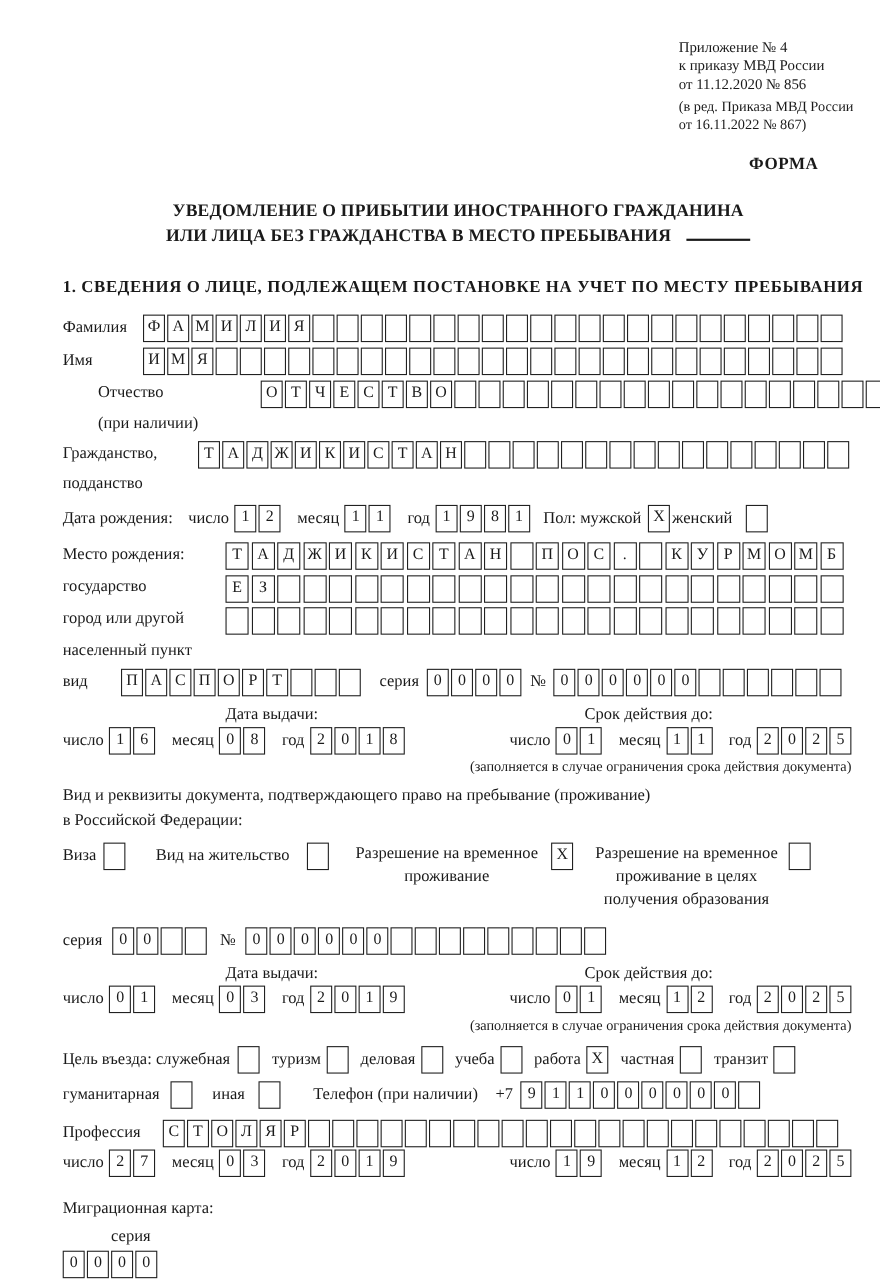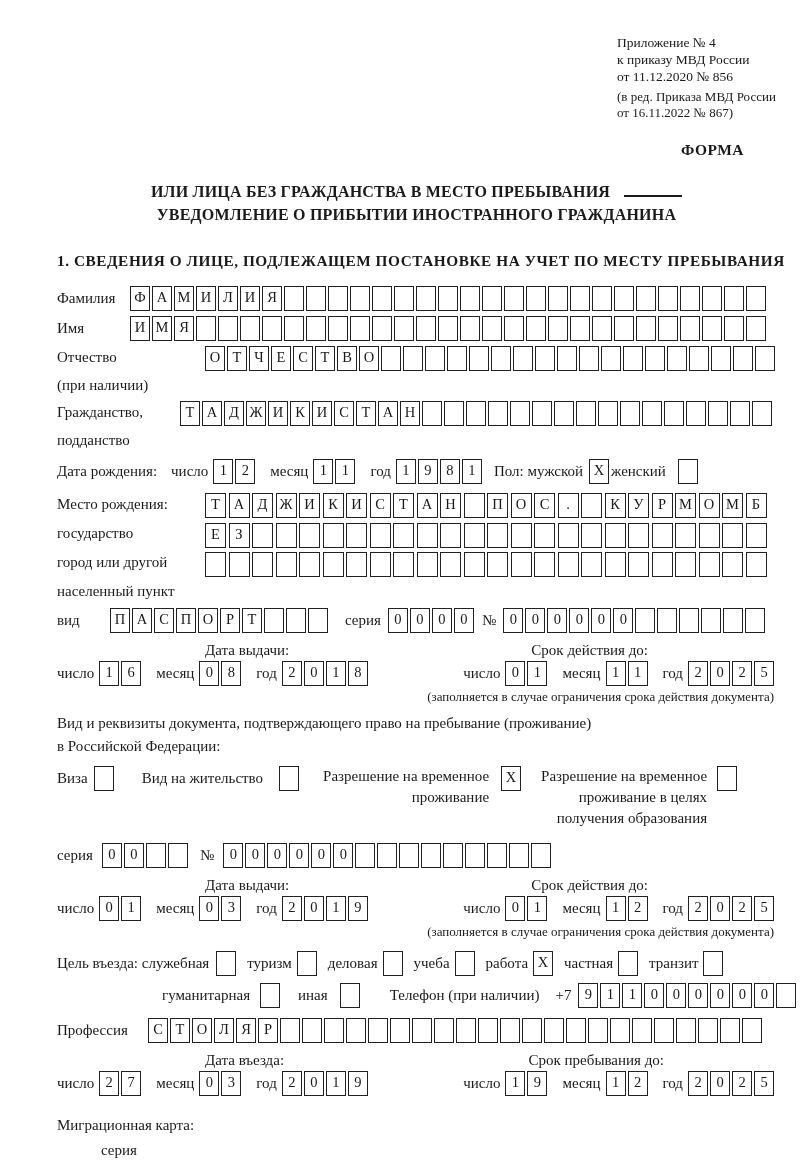--- a/index.html
+++ b/index.html
@@ -29,21 +29,21 @@
   .cell{
     box-sizing:border-box;flex:none;display:inline-block;
     width:20px;height:25px;margin-right:2px;
     border:1.6px solid #212121;
     text-align:center;font-size:14.5px;line-height:21px;
     background:#fff;
   }
   .wide .cell{width:21px;margin-right:2.5px;}
 
   .w-surname{width:73px;}
-  .w-patron{width:148px;}
+  .w-patron{width:148px;margin-left:32px;}
   .w-citizen{width:123px;}
   .w-birthplace{width:148px;}
   .w-prof{width:91px;}
 
   
   .dg{display:flex;align-items:flex-end;flex:none;}
   .dg .dw{margin:0 5px 0 13px;line-height:25px;}
   .dg .dw.first{margin-left:0;}
   .dg-right{margin-left:auto;margin-right:0;}
   .hdrrow{margin-top:9px;}
@@ -51,26 +51,26 @@
   .h-issue{margin-left:148px;}
   .h-valid{margin-left:auto;margin-right:128px;}
   .noterow{justify-content:flex-end;font-size:13px;margin-top:3px;margin-right:2px;line-height:15px;}
 
   .center-bold{ text-align:center;font-weight:bold;margin-top:10px;font-size:14.8px;}
 
   
   .opt{display:flex;align-items:flex-start;flex:none;}
   .opt .olbl{line-height:25px;}
   .opt .cell{margin-left:6px;}
-  .opt-stack{text-align:right;line-height:21px;}
+  .opt-stack{text-align:center;line-height:21px;}
   .cbrow{margin-top:8px;}
   .purpose-row{margin-top:12px;}
   .purpose-row .opt{margin-right:9px;}
   .purpose-row .opt .cell{margin-left:5px;}
-  .purpose2-row{margin-top:7px;margin-left:105px;align-items:flex-end;}
+  .purpose2-row{margin-top:7px;align-items:flex-end;}
   .phone-prefix{margin:0 7px 0 16px;line-height:25px;}
 
   .para{line-height:23px;margin-top:8px;}
   .gap-top{margin-top:10px;}
   .stack-rows .cells{margin-top:0;}
   .stack-rows .rowline{display:flex;margin-bottom:4.5px;}
 </style>
 </head>
 <body>
 
@@ -82,22 +82,22 @@
     <div>от 11.12.2020 № 856</div>
   </div>
   <div class="annex-note">
     <div>(в ред. Приказа МВД России</div>
     <div>от 16.11.2022 № 867)</div>
   </div>
 
   <div class="form-marker">ФОРМА</div>
 
   <div class="title">
+    <div>УВЕДОМЛЕНИЕ О ПРИБЫТИИ ИНОСТРАННОГО ГРАЖДАНИНА</div>
     <div><span>ИЛИ ЛИЦА БЕЗ ГРАЖДАНСТВА В МЕСТО ПРЕБЫВАНИЯ</span><span class="blank-line"></span></div>
-    <div>УВЕДОМЛЕНИЕ О ПРИБЫТИИ ИНОСТРАННОГО ГРАЖДАНИНА</div>
   </div>
 
   <div class="section-heading">1. СВЕДЕНИЯ О ЛИЦЕ, ПОДЛЕЖАЩЕМ ПОСТАНОВКЕ НА УЧЕТ ПО МЕСТУ ПРЕБЫВАНИЯ</div>
 
   <div class="row" style="margin-top:16px;">
     <span class="lbl w-surname">Фамилия</span>
     <span class="cells">
         <span class="cell">Ф</span>
         <span class="cell">А</span>
         <span class="cell">М</span>
@@ -639,24 +639,20 @@
         <span class="cell"></span>
         <span class="cell"></span>
         <span class="cell"></span>
         <span class="cell"></span>
         <span class="cell"></span>
         <span class="cell"></span>
         <span class="cell"></span>
       </span>
   </div>
 
-  <div class="row hdrrow">
-    <span class="hdr h-issue">Дата въезда:</span>
-    <span class="hdr h-valid" style="margin-right:112px;">Срок пребывания до:</span>
-  </div>
 
   <div class="row" style="margin-top:2px;">
     <span class="dg">
       <span class="dw first">число</span>
       <span class="cells">
           <span class="cell">2</span>
           <span class="cell">7</span>
         </span>
       <span class="dw">месяц</span>
       <span class="cells">

